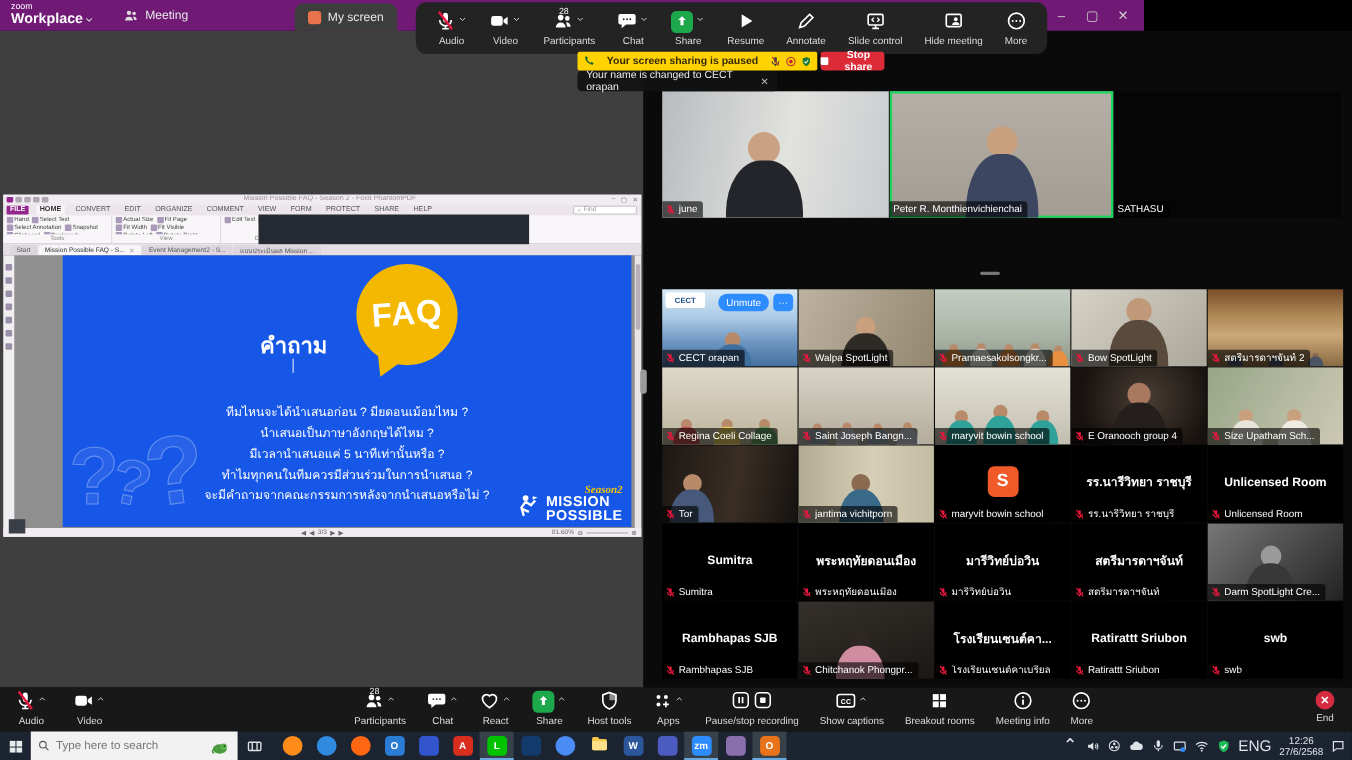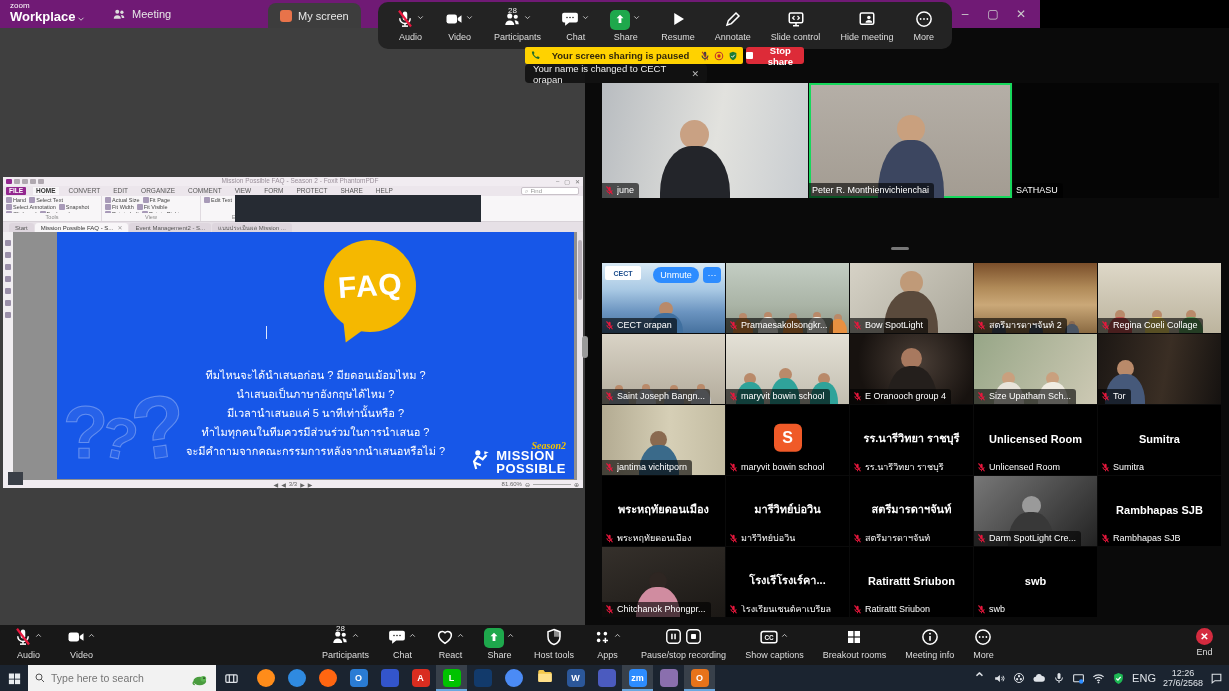--- a/index.html
+++ b/index.html
@@ -152,21 +152,21 @@
   #tsearch{position:relative;width:188px;height:26px;background:#f2f2f2;display:flex;align-items:center;gap:5px;padding:0 6px}
   #tsearch input{border:none;background:transparent;font-size:10.5px;color:#333;width:118px;outline:none;font-family:"Liberation Sans",sans-serif}
   #chameleon{width:18px;height:14px;margin-left:auto}
   #taskview{width:30px;height:26px;display:flex;align-items:center;justify-content:center}
   #task-apps{display:flex;height:26px;margin-left:4px}
   .tapp{width:31px;height:26px;display:flex;align-items:center;justify-content:center;position:relative}
   .tapp.active{background:rgba(255,255,255,.13);box-shadow:inset 0 -2px 0 #6aa8e0}
   .appic{width:18px;height:18px;border-radius:4px;display:flex;align-items:center;justify-content:center;color:#fff;font-size:9px;font-weight:bold}
   .appic.circle{border-radius:50%}
   #tray{margin-left:auto;display:flex;align-items:center;gap:7px;padding-right:6px;color:#dfe3e8}
-  #tray .lang{font-size:11px}
+  #tray .lang{font-size:14px}
   #clock{text-align:center;font-size:9px;line-height:1.15}
   .trayic{display:inline-flex}
 </style>
 </head>
 <body>
 
 <div id="screen">
 
   <header id="titlebar">
     <div id="brand">
@@ -506,20 +506,21 @@
             <span>แบบประเมินผล Mission ...</span>
           </span>
         </div>
       <div id="pdf-content">
         <div id="slide">
           <div id="qmarks"><span class="q1">?</span><span class="q2">?</span><span class="q3">?</span></div>
           <div id="faq-tail"></div>
           <div id="faq-bubble">
               <span>FAQ</span>
             </div>
+          <div id="slide-title">คำถาม</div>
           <div id="slide-title-bar"></div>
           <div id="questions">
               <div>ทีมไหนจะได้นำเสนอก่อน ? มียดอนเม้อมไหม ?</div>
               <div>นำเสนอเป็นภาษาอังกฤษได้ไหม ?</div>
               <div>มีเวลานำเสนอแค่ 5 นาทีเท่านั้นหรือ ?</div>
               <div>ทำไมทุกคนในทีมควรมีส่วนร่วมในการนำเสนอ ?</div>
               <div>จะมีคำถามจากคณะกรรมการหลังจากนำเสนอหรือไม่ ?</div>
             </div>
           <div id="slide-logo">
             <span class="trayic">
@@ -618,20 +619,37 @@
               <svg width="9" height="9" viewBox="0 0 24 24" xmlns="http://www.w3.org/2000/svg">
                 <rect x="9" y="2" width="6" height="12" rx="3" fill="#e8173d"></rect>
                 <path d="M5 11a7 7 0 0 0 14 0" stroke="#e8173d" stroke-width="2.5" fill="none"></path>
                 <line x1="12" y1="18" x2="12" y2="22" stroke="#e8173d" stroke-width="2.5"></line>
                 <line x1="4" y1="1" x2="20" y2="22" stroke="#e8173d" stroke-width="3"></line>
               </svg>
             </span>
             <span>CECT orapan</span>
           </div>
         </div>
+        <div class="tile v-walpa">
+          <span class="p" style="left:32%">
+    <span class="ph" style="width:18px;height:18px;background:#c9a07e"></span>
+    <span class="pb" style="width:44px;height:30px;background:#2e2a26"></span>
+          </span>
+          <div class="nlabel">
+            <span style="display:inline-flex">
+              <svg width="9" height="9" viewBox="0 0 24 24" xmlns="http://www.w3.org/2000/svg">
+                <rect x="9" y="2" width="6" height="12" rx="3" fill="#e8173d"></rect>
+                <path d="M5 11a7 7 0 0 0 14 0" stroke="#e8173d" stroke-width="2.5" fill="none"></path>
+                <line x1="12" y1="18" x2="12" y2="22" stroke="#e8173d" stroke-width="2.5"></line>
+                <line x1="4" y1="1" x2="20" y2="22" stroke="#e8173d" stroke-width="3"></line>
+              </svg>
+            </span>
+            <span>Walpa SpotLight</span>
+          </div>
+        </div>
         <div class="tile v-pramae">
           <span class="p" style="left:6%">
     <span class="ph" style="width:8px;height:8px;background:#b98a6a"></span>
     <span class="pb" style="width:20px;height:15px;background:#e89040"></span>
           </span>
           <span class="p" style="left:26%">
     <span class="ph" style="width:8px;height:8px;background:#b98a6a"></span>
     <span class="pb" style="width:20px;height:16px;background:#f0f0e8"></span>
           </span>
           <span class="p" style="left:46%">
@@ -991,21 +1009,21 @@
                 <rect x="9" y="2" width="6" height="12" rx="3" fill="#e8173d"></rect>
                 <path d="M5 11a7 7 0 0 0 14 0" stroke="#e8173d" stroke-width="2.5" fill="none"></path>
                 <line x1="12" y1="18" x2="12" y2="22" stroke="#e8173d" stroke-width="2.5"></line>
                 <line x1="4" y1="1" x2="20" y2="22" stroke="#e8173d" stroke-width="3"></line>
               </svg>
             </span>
             <span>Chitchanok Phongpr...</span>
           </div>
         </div>
         <div class="tile v-text">
-          <div class="center-name">โรงเรีโรงเร์คา...</div>
+          <div class="center-name">โรงเรียนเซนต์คา...</div>
           <div class="nlabel">
             <span style="display:inline-flex">
               <svg width="9" height="9" viewBox="0 0 24 24" xmlns="http://www.w3.org/2000/svg">
                 <rect x="9" y="2" width="6" height="12" rx="3" fill="#e8173d"></rect>
                 <path d="M5 11a7 7 0 0 0 14 0" stroke="#e8173d" stroke-width="2.5" fill="none"></path>
                 <line x1="12" y1="18" x2="12" y2="22" stroke="#e8173d" stroke-width="2.5"></line>
                 <line x1="4" y1="1" x2="20" y2="22" stroke="#e8173d" stroke-width="3"></line>
               </svg>
             </span>
             <span>โรงเรียนเซนต์คาเบรียล</span>

